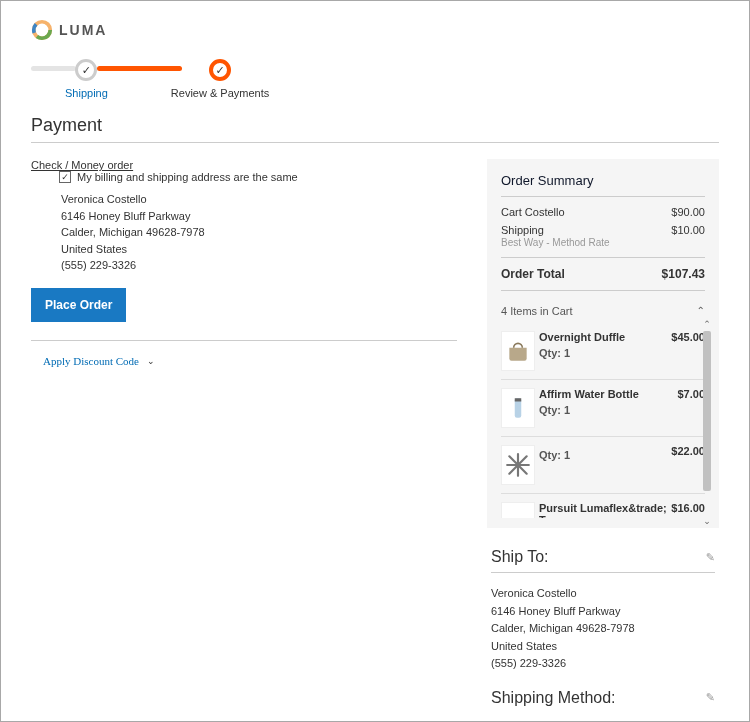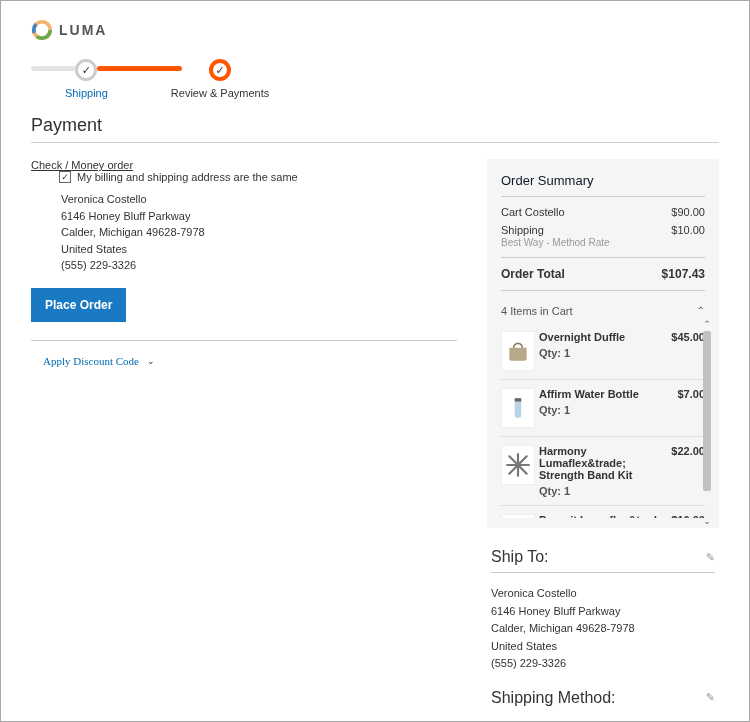--- a/index.html
+++ b/index.html
@@ -178,21 +178,20 @@
                 </div>
               <div class="item-price">$7.00</div>
             </div>
             <div class="cart-item">
               <div class="thumb">
                   <svg viewBox="0 0 24 24">
                     <path d="M4 4 L20 20 M20 4 L4 20 M12 2 L12 22 M2 12 L22 12" stroke="#777" stroke-width="2" stroke-linecap="round"></path>
                   </svg>
                 </div>
               <div class="item-info">
-                  <div class="item-name">Harmony Lumaflex&amp;trade; Strength Band Kit</div>
                   <div class="item-qty">Qty: 1</div>
                 </div>
               <div class="item-price">$22.00</div>
             </div>
             <div class="cart-item">
               <div class="thumb"></div>
               <div class="item-info">
                   <div class="item-name">Pursuit Lumaflex&amp;trade; Tone</div>
                 </div>
               <div class="item-price">$16.00</div>

